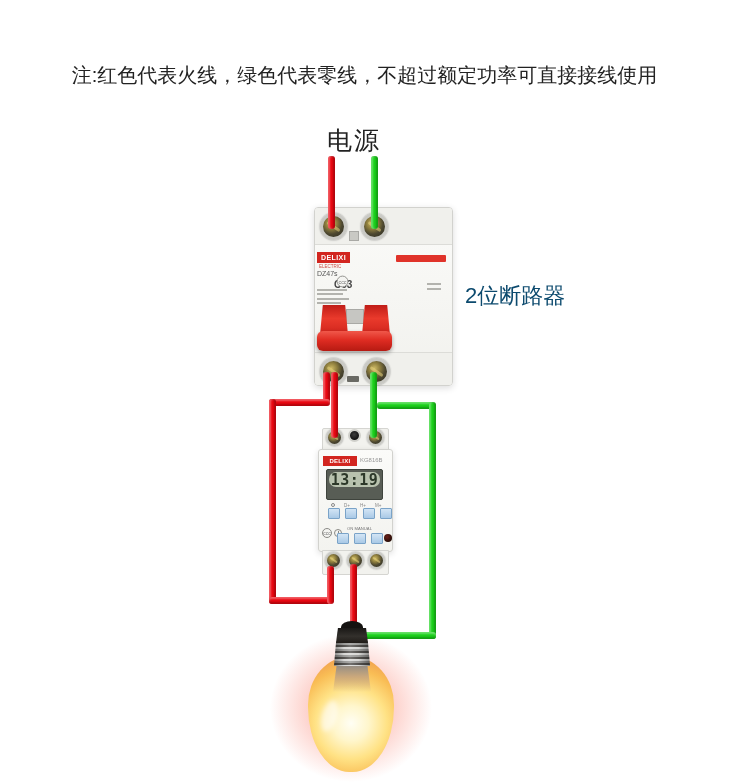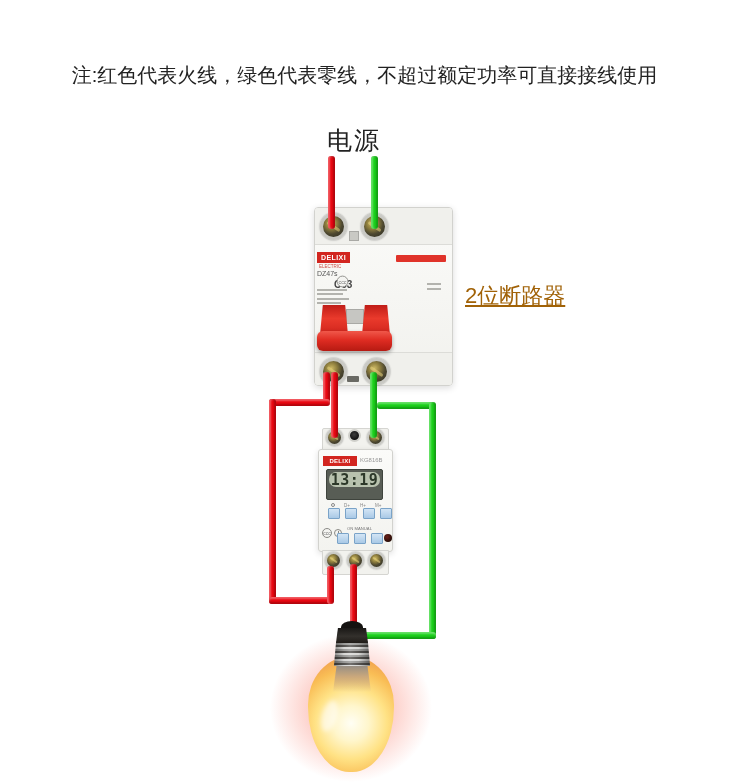--- a/index.html
+++ b/index.html
@@ -16,21 +16,21 @@
     position:relative;width:729px;height:782px;background:#ffffff;
     overflow:hidden;margin:0 auto;
     font-family:"Liberation Sans", sans-serif;color:#222;
   }
   .abs{position:absolute;}
 
   
   .page-title{top:16px;left:0;width:100%;text-align:center;font-size:23px;font-weight:bold;color:#111;letter-spacing:1px;}
   .note-text{top:62px;left:0;width:100%;text-align:center;font-size:20px;color:#222;}
   .power-label{top:124px;left:327px;font-size:25px;color:#222;letter-spacing:2px;}
-  .side-label{left:465px;font-size:22px;color:#a16207;text-decoration:underline;}
+  .side-label{left:465px;font-size:22px;color:#0c4a6e;}
   .side-label.two-line{font-size:21px;line-height:31px;}
 
   
   .wire{position:absolute;border-radius:3px;z-index:5;}
   .w-red{background:var(--live-wire);}
   .w-green{background:var(--neutral-wire);}
   .wire.v{box-shadow:inset 2px 0 2px rgba(255,255,255,.35), inset -2px 0 2px rgba(0,0,0,.25);}
   .wire.h{box-shadow:inset 0 2px 2px rgba(255,255,255,.35), inset 0 -2px 2px rgba(0,0,0,.25);}
 
   

